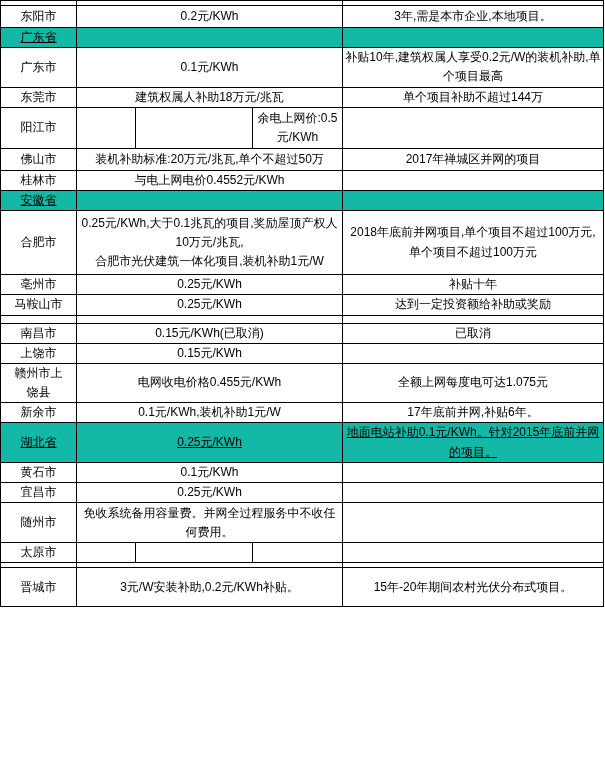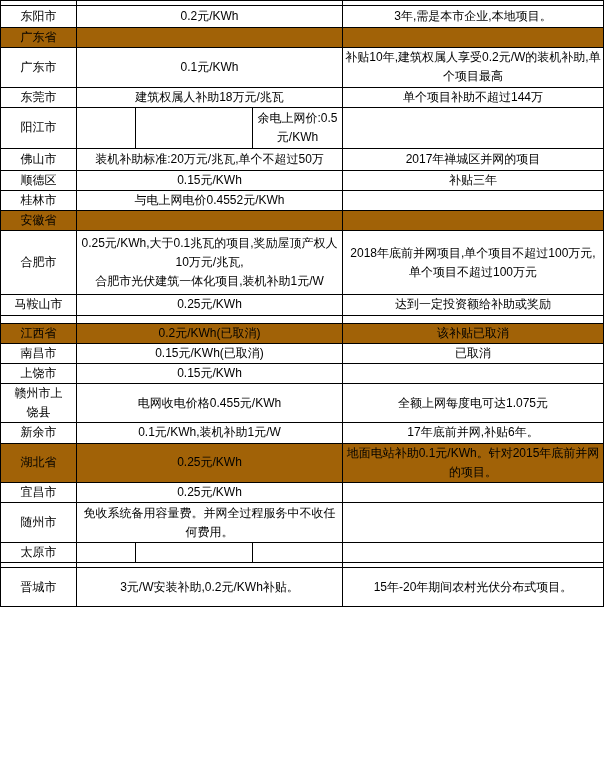--- a/index.html
+++ b/index.html
@@ -23,21 +23,22 @@
     padding: 0 2px;
     line-height: 1.6;
     white-space: pre-line;
     word-break: break-all;
     overflow: hidden;
   }
   td.name {
     padding: 0 9px;
   }
   tr.green td {
-    background: #a16207;
+    background: #14b8a6;
+    text-decoration: underline;
   }
   tr.thin td {
     font-size: 0;
     line-height: 0;
     padding: 0;
   }
 </style>
 </head>
 <body>
 
@@ -89,25 +90,20 @@
     <td>余电上网价:0.5元/KWh</td>
     <td></td>
   </tr>
 
   <tr style="height:22px">
     <td class="name">佛山市</td>
     <td colspan="3">装机补助标准:20万元/兆瓦,单个不超过50万</td>
     <td>2017年禅城区并网的项目</td>
   </tr>
 
-  <tr style="height:20px">
-    <td class="name">顺德区</td>
-    <td colspan="3">0.15元/KWh</td>
-    <td>补贴三年</td>
-  </tr>
 
 
   <tr style="height:16px">
     <td class="name">桂林市</td>
     <td colspan="3">与电上网电价0.4552元/KWh</td>
     <td></td>
   </tr>
 
   <tr class="green" style="height:18px">
     <td class="name">安徽省</td>
@@ -115,38 +111,38 @@
     <td></td>
   </tr>
 
   <tr style="height:64px">
     <td class="name">合肥市</td>
     <td colspan="3">0.25元/KWh,大于0.1兆瓦的项目,奖励屋顶产权人10万元/兆瓦,
 合肥市光伏建筑一体化项目,装机补助1元/W</td>
     <td>2018年底前并网项目,单个项目不超过100万元,单个项目不超过100万元</td>
   </tr>
 
+  <tr style="height:19px">
+    <td class="name">亳州市</td>
+    <td colspan="3">0.25元/KWh</td>
+    <td>补贴十年</td>
+  </tr>
 
   <tr style="height:18px">
     <td class="name">马鞍山市</td>
     <td colspan="3">0.25元/KWh</td>
     <td>达到一定投资额给补助或奖励</td>
   </tr>
 
   <tr class="thin" style="height:8px">
     <td class="name"></td>
     <td colspan="3"></td>
     <td></td>
   </tr>
 
-  <tr class="green" style="height:19px">
-    <td class="name">江西省</td>
-    <td colspan="3">0.2元/KWh(已取消)</td>
-    <td>该补贴已取消</td>
-  </tr>
 
   <tr style="height:18px">
     <td class="name">南昌市</td>
     <td colspan="3">0.15元/KWh(已取消)</td>
     <td>已取消</td>
   </tr>
 
 
   <tr style="height:19px">
     <td class="name">上饶市</td>
@@ -165,20 +161,25 @@
     <td colspan="3">0.1元/KWh,装机补助1元/W</td>
     <td>17年底前并网,补贴6年。</td>
   </tr>
 
   <tr class="green" style="height:28px">
     <td class="name">湖北省</td>
     <td colspan="3">0.25元/KWh</td>
     <td>地面电站补助0.1元/KWh。针对2015年底前并网的项目。</td>
   </tr>
 
+  <tr style="height:19px">
+    <td class="name">黄石市</td>
+    <td colspan="3">0.1元/KWh</td>
+    <td></td>
+  </tr>
 
   <tr style="height:19px">
     <td class="name">宜昌市</td>
     <td colspan="3">0.25元/KWh</td>
     <td></td>
   </tr>
 
   <tr style="height:40px">
     <td class="name">随州市</td>
     <td colspan="3">免收系统备用容量费。并网全过程服务中不收任何费用。</td>

